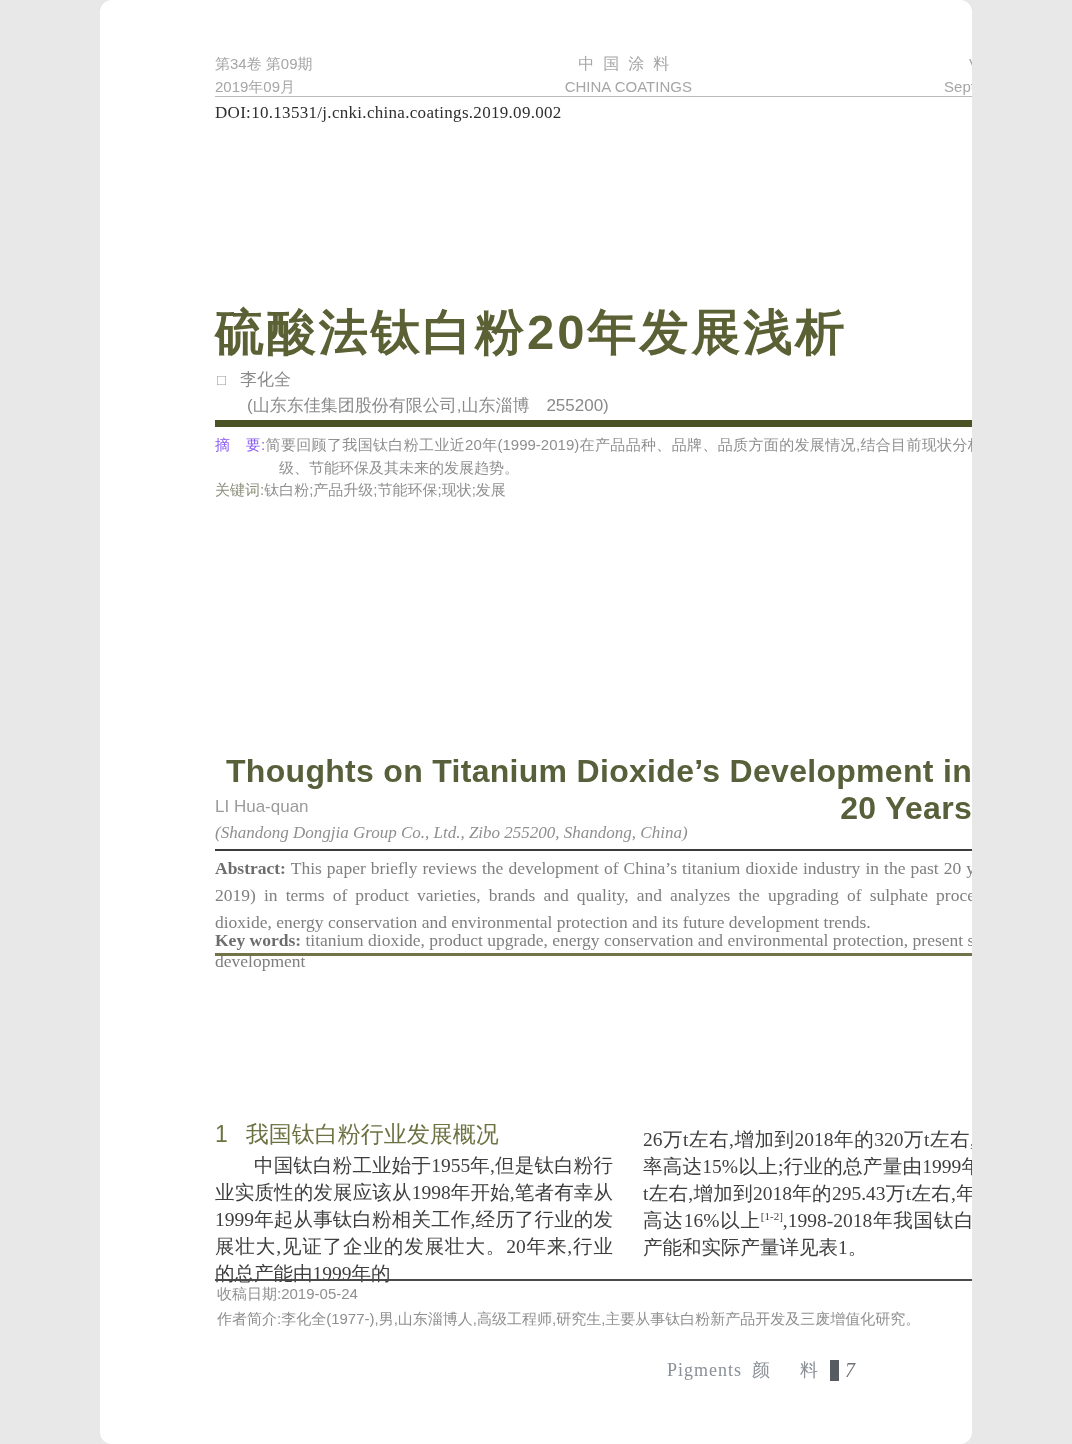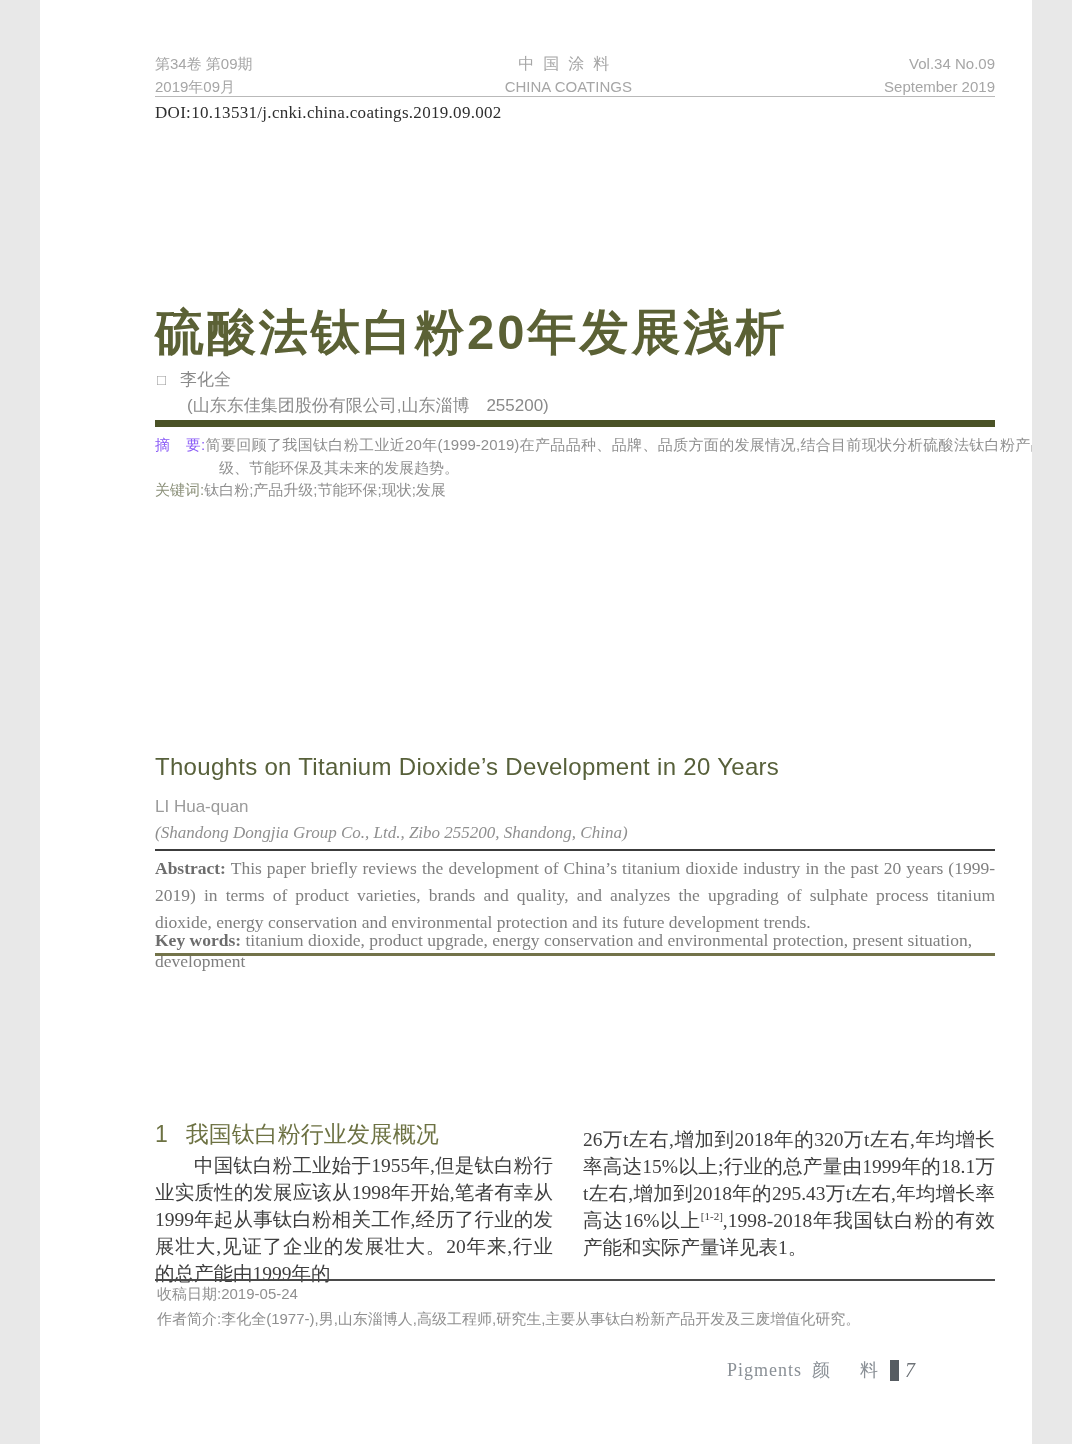--- a/index.html
+++ b/index.html
@@ -1,22 +1,23 @@
 <!DOCTYPE html>
 <html><head>
 <meta charset="utf-8">
 <style>
   html,body{margin:0;padding:0;background:#e8e8e8;}
   .page{
     position:relative;
-    width:992px;height:1444px;
+    width:872px;height:1444px;
     background:#ffffff;
     margin:0 auto;
     overflow:hidden;
     font-family:"Liberation Sans",sans-serif;
+    border-radius:12px;
   }
   
   .jheader{position:absolute;left:115px;top:52px;width:840px;display:flex;justify-content:space-between;color:#a6a6a6;font-size:15px;line-height:23px;}
   .jheader .hl{text-align:left;}
   .jheader .hc{text-align:center;}
   .jheader .hc .cjk{letter-spacing:9px;font-size:16px;}
   .jheader .hr{text-align:right;}
   .header-rule{position:absolute;left:115px;top:96px;width:840px;height:1px;background:#b9b9b9;}
   .doi{position:absolute;left:115px;top:103px;font-family:"Liberation Serif",serif;font-size:17px;color:#2e2e2e;letter-spacing:.3px;}
   
@@ -29,21 +30,21 @@
   .abs-cn{position:absolute;left:115px;top:433px;width:842px;font-size:15px;line-height:23px;color:#8f8f8f;text-align:justify;padding-left:64px;text-indent:-64px;}
   .abs-cn .lbl{color:#8b5cf6;}
   .kw-cn{position:absolute;left:115px;top:481px;font-size:15px;color:#8f8f8f;}
   .kw-cn .lbl{color:#8a8f78;}
   .clc-row{position:absolute;left:115px;top:506px;width:840px;height:23px;font-size:15px;color:#8f8f8f;}
   .clc-row .seg1{position:absolute;left:0;}
   .clc-row .seg2{position:absolute;left:363px;}
   .clc-row .seg3{position:absolute;left:545px;}
   sup.clc-sup{font-size:10px;vertical-align:super;line-height:0;}
   
-  .en-title{position:absolute;left:115px;top:753px;font-size:24px;font-weight:normal;color:#57603a;letter-spacing:.3px;}
+  .en-title{position:absolute;left:115px;top:753px;font-size:32px;font-weight:bold;color:#57603a;letter-spacing:.3px;text-align:right;}
   .en-author{position:absolute;left:115px;top:797px;font-size:17px;color:#9b9b9b;}
   .en-affil{position:absolute;left:115px;top:823px;font-size:17px;font-style:italic;font-family:"Liberation Serif",serif;color:#8f8f8f;}
   .thin-rule{position:absolute;left:115px;top:849px;width:840px;height:2px;background:#3c3c3c;}
   .abs-en{position:absolute;left:115px;top:855px;width:840px;font-family:"Liberation Serif",serif;font-size:17.5px;line-height:27px;color:#7f7f7f;text-align:justify;}
   .abs-en .lbl{font-weight:bold;color:#6d6d6d;margin-top:27px;}
   .kw-en{position:absolute;left:115px;top:930px;width:860px;font-family:"Liberation Serif",serif;font-size:17.5px;color:#7f7f7f;}
   .kw-en .lbl{font-weight:bold;color:#6d6d6d;}
   .olive-rule{position:absolute;left:115px;top:953px;width:840px;height:3px;background:#73734a;}
   
   .sec-heading{position:absolute;left:115px;top:1119px;font-size:23px;font-weight:normal;color:#6d7243;}

